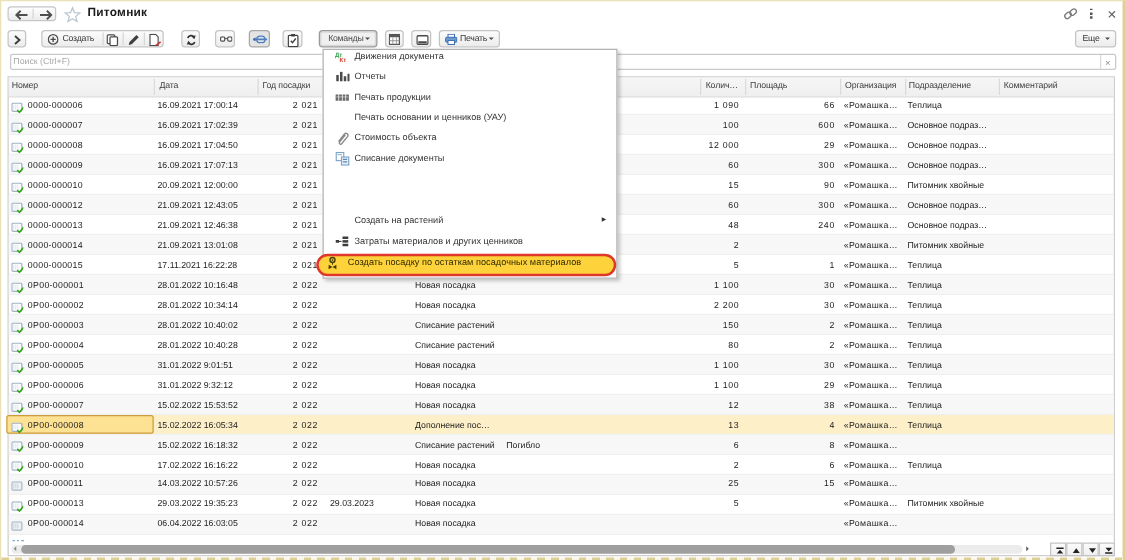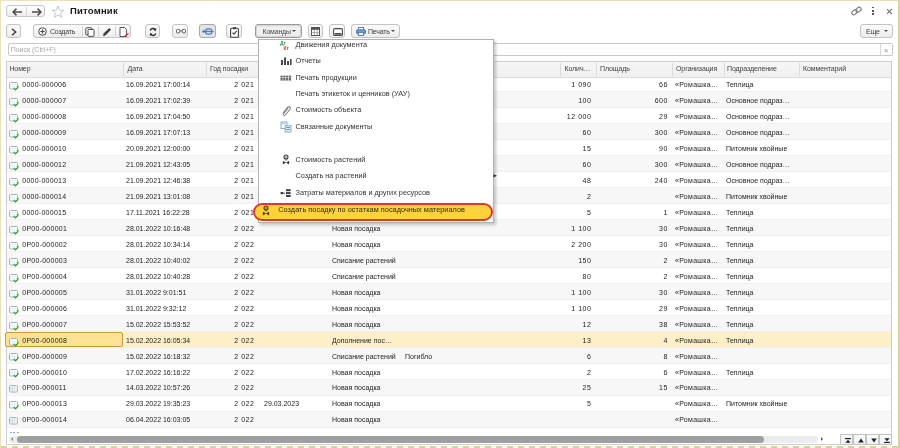--- a/index.html
+++ b/index.html
@@ -55,21 +55,21 @@
 .hsb-track { position:absolute; left:8px; top:434.5px; width:808.5px; height:7.5px; background:#ececec; border-radius:3.5px; }
 .hsb-thumb { position:absolute; left:8px; top:0; width:746.5px; height:7.5px; background:#9f9f9f; border-radius:3.5px; }
 .hsb-left { position:absolute; left:2px; top:1.6px; width:0; height:0; border-top:2.1px solid transparent; border-bottom:2.1px solid transparent; border-right:2.8px solid #888; }
 .hsb-right { position:absolute; left:819.5px; top:436.3px; width:0; height:0; border-top:2.1px solid transparent; border-bottom:2.1px solid transparent; border-left:2.8px solid #555; }
 .nav4 { position:absolute; left:839px; top:432.5px; }
 .nb { position:absolute; top:0; width:13px; height:11px; border:1px solid #c3c3c3; background:linear-gradient(#fbfbfb,#f0f0f0); }
 .nb svg { position:absolute; left:2.5px; top:2.2px; }
 
 .menu { position:absolute; left:257px; top:37.5px; width:236px; height:184px; background:#fff;
   border:1px solid #b2b2b2; box-shadow:2px 2px 3px rgba(0,0,0,0.22); z-index:5; }
-.mitem { position:absolute; left:16px; width:100%; height:16.4px; }
+.mitem { position:absolute; left:4px; width:100%; height:16.4px; }
 .mic { position:absolute; left:5px; top:-1.1px; width:12px; height:12px; }
 .mic svg { display:block; }
 .mtext { position:absolute; left:20.5px; top:-0.4px; font-size:7.3px; color:#333333; letter-spacing:0; white-space:nowrap; }
 .marrow { position:absolute; right:12px; top:1.4px; font-size:4.6px; color:#333; }
 .hilite { position:absolute; left:251.8px; top:202.2px; width:240px; height:17.6px; z-index:6;
   background:#fdd23a; border:2.2px solid #e0372b; border-radius:9px; }
 .hilite .mic { position:absolute; left:5px; top:0px; width:12px; height:12px; }
 .hilite .mtext { position:absolute; left:23.5px; top:0.2px; font-size:7.3px; color:#312a00; letter-spacing:0.04px; white-space:nowrap; }
 </style>
 </head>
@@ -645,21 +645,21 @@
             <rect x="6.1" y="3.6" width="2.2" height="5"></rect>
             <rect x="8.9" y="3.6" width="2.2" height="5"></rect>
           </g>
           <rect x="1" y="5.2" width="9.6" height="0.7" fill="#fff" opacity="0.6"></rect>
         </svg>
       </span>
       <span class="mtext">Печать продукции</span>
     </div>
 <div class="mitem" style="top:49.8px;">
       <span class="mic"></span>
-      <span class="mtext">Печать этикеток и ценников (УАУ)</span>
+      <span class="mtext">Печать основании и ценников (УАУ)</span>
     </div>
 <div class="mitem" style="top:66.3px;">
       <span class="mic">
         <svg width="12" height="12" viewBox="0 0 12 12">
           <path d="M3.2 7.8 L7.6 2.2 Q8.6 1 9.8 2 Q11 3 10 4.3 L5.3 10 Q4.6 10.8 3.8 10.2 Q3 9.5 3.6 8.6 L8 3.2" fill="none" stroke="#8a8a8a" stroke-width="1.1" stroke-linecap="round"></path>
         </svg>
       </span>
       <span class="mtext">Стоимость объекта</span>
     </div>
 <div class="mitem" style="top:82.7px;">
@@ -667,52 +667,40 @@
         <svg width="12" height="12" viewBox="0 0 12 12">
           <g fill="none" stroke="#7ba3c8" stroke-width="0.9">
             <rect x="1" y="1" width="6" height="6.5"></rect>
             <rect x="5.2" y="4.6" width="5.8" height="6.4" fill="#eaf1f8"></rect>
           </g>
           <rect x="2" y="2.2" width="3.6" height="1" fill="#9db9d4"></rect>
           <rect x="6.3" y="6" width="3.4" height="1" fill="#5b88b5"></rect>
           <rect x="6.3" y="8" width="3.4" height="1" fill="#5b88b5"></rect>
         </svg>
       </span>
-      <span class="mtext">Связанные документы</span>
-    </div>
-<div class="mitem" style="top:115.6px;">
-      <span class="mic">
-        <svg width="12" height="12" viewBox="0 0 12 12">
-          <circle cx="6" cy="3" r="2" fill="none" stroke="#3c3c3c" stroke-width="1.1"></circle>
-          <circle cx="6" cy="3" r="0.7" fill="#3c3c3c"></circle>
-          <rect x="5.6" y="5" width="0.8" height="1.8" fill="#3c3c3c"></rect>
-          <path d="M6 8.6 L2.9 6.8 L2.9 10.4 Z" fill="#3c3c3c"></path>
-          <path d="M6 8.6 L9.1 6.8 L9.1 10.4 Z" fill="#3c3c3c"></path>
-        </svg>
-      </span>
-      <span class="mtext">Стоимость растений</span>
+      <span class="mtext">Списание документы</span>
     </div>
 <div class="mitem" style="top:132.0px;">
       <span class="mic"></span>
       <span class="mtext">Создать на растений</span>
       <span class="marrow">▶</span>
     </div>
 <div class="mitem" style="top:148.5px;">
       <span class="mic">
         <svg width="12" height="12" viewBox="0 0 12 12">
           <rect x="0.6" y="5" width="2.6" height="2.2" fill="#3c3c3c"></rect>
           <rect x="3.2" y="5.7" width="2" height="0.9" fill="#3c3c3c"></rect>
           <g fill="#3c3c3c">
             <rect x="6" y="2.2" width="4.6" height="2"></rect>
             <rect x="6" y="5.1" width="4.6" height="2"></rect>
             <rect x="6" y="8" width="4.6" height="2"></rect>
           </g>
         </svg>
       </span>
-      <span class="mtext">Затраты материалов и других ресурсов</span>
+      <span class="mtext">Затраты материалов и других ценников</span>
     </div>
 </div>
 <div class="hilite">
   <span class="mic">
       <svg width="12" height="12" viewBox="0 0 12 12">
         <circle cx="6" cy="3" r="2" fill="none" stroke="#473c00" stroke-width="1.1"></circle>
         <circle cx="6" cy="3" r="0.7" fill="#473c00"></circle>
         <rect x="5.6" y="5" width="0.8" height="1.8" fill="#473c00"></rect>
         <path d="M6 8.6 L2.9 6.8 L2.9 10.4 Z" fill="#473c00"></path>
         <path d="M6 8.6 L9.1 6.8 L9.1 10.4 Z" fill="#473c00"></path>

